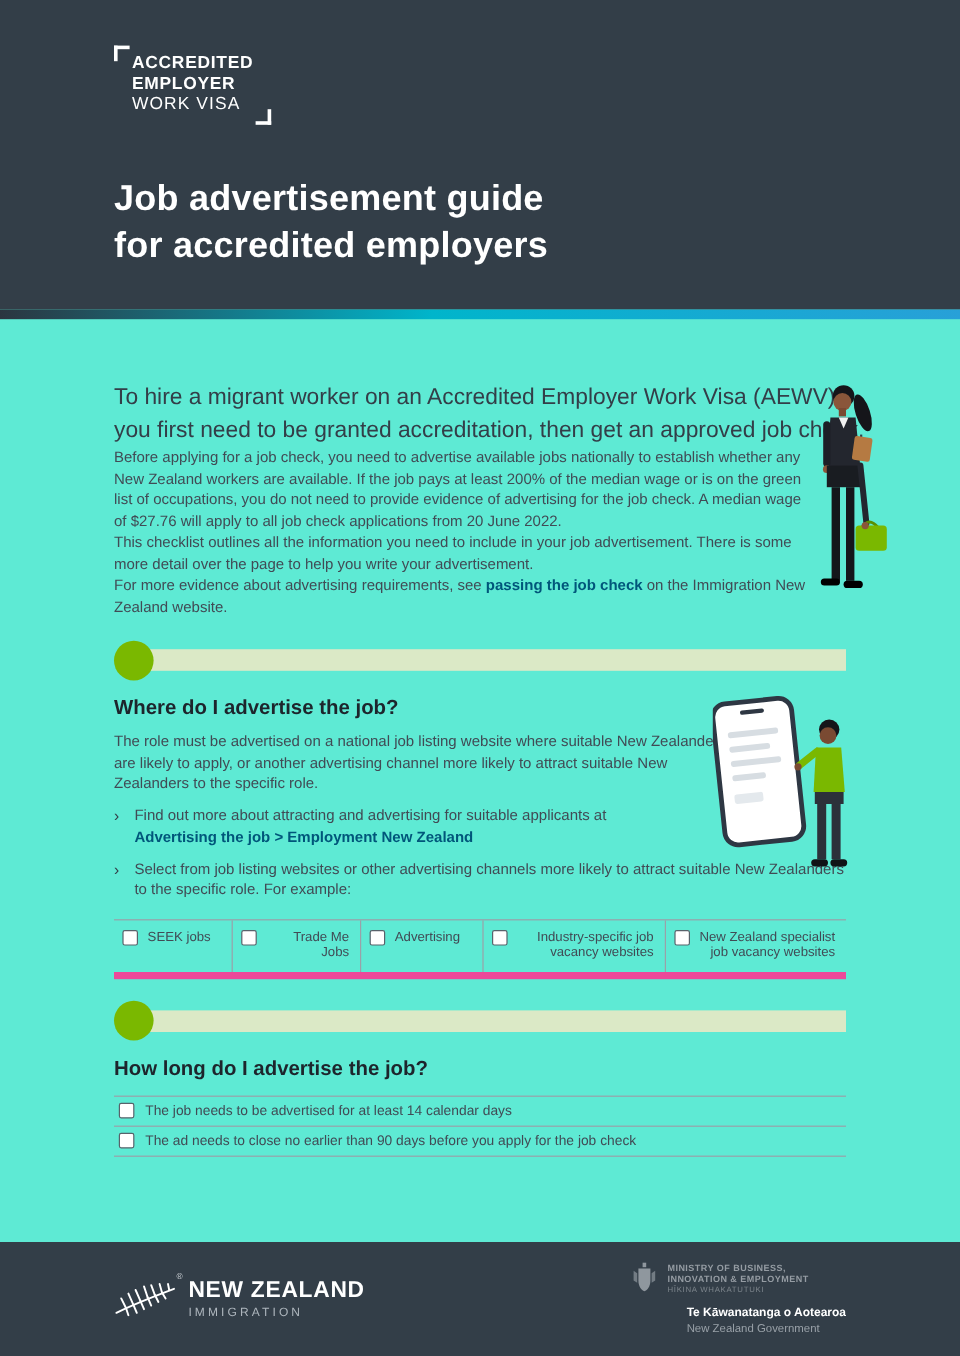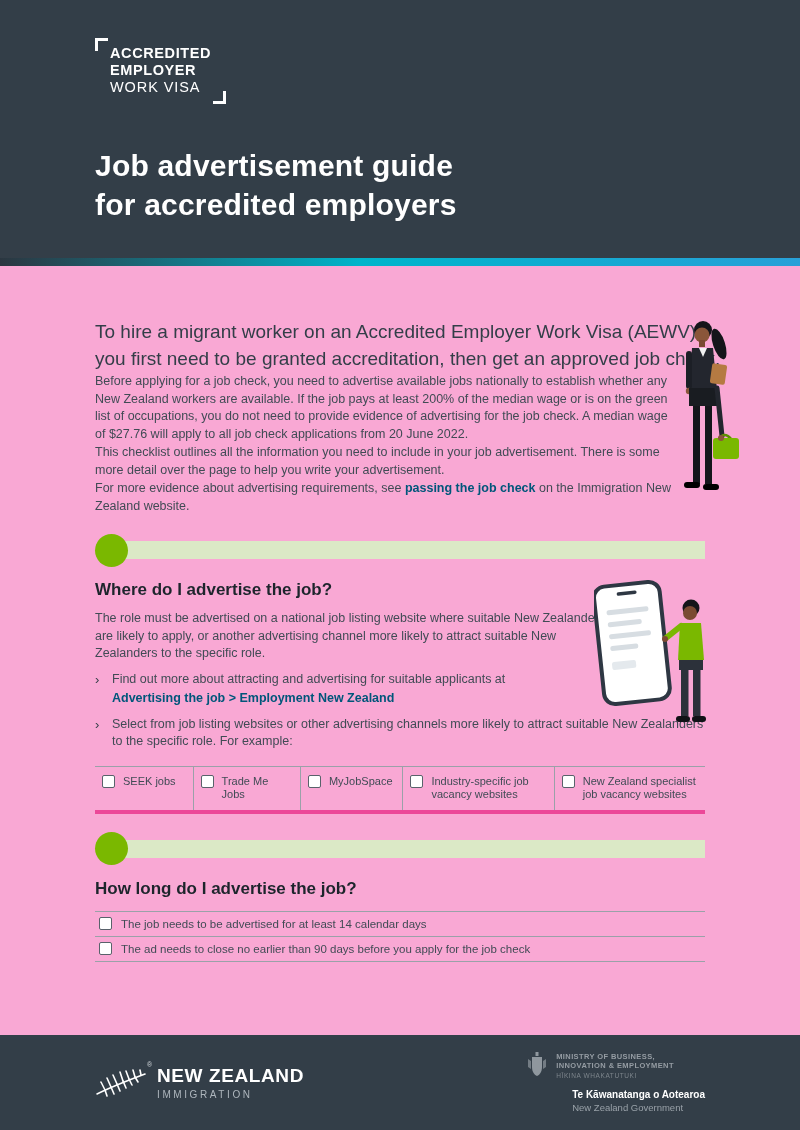--- a/index.html
+++ b/index.html
@@ -1,18 +1,18 @@
 <!DOCTYPE html>
 <html><head>
 <meta charset="utf-8">
 <style>
   * { margin:0; padding:0; box-sizing:border-box; }
   html,body { background:#e9e9e9; }
   body { font-family:"Liberation Sans", sans-serif; }
-  .page { position:relative; width:800px; height:1130px; background:#f9a8d4; overflow:hidden; margin:0 auto; }
+  .page { position:relative; width:800px; height:1130px; background:#5eead4; overflow:hidden; margin:0 auto; }
 
   
   .header { background:#333e48; height:258px; padding:38px 95px 0; }
   .aewv-logo { position:relative; display:inline-block; padding:7px 15px 8px; }
   .bracket { position:absolute; width:13px; height:13px; }
   .bracket.tl { left:0; top:0; border-left:3px solid #fff; border-top:3px solid #fff; }
   .bracket.br { right:0; bottom:0; border-right:3px solid #fff; border-bottom:3px solid #fff; }
   .logo-line { color:#fff; font-size:14.5px; font-weight:700; letter-spacing:.6px; line-height:17px; }
   .logo-line.light { font-weight:400; letter-spacing:.9px; }
   .doc-title { margin-top:42px; color:#fff; font-size:30px; font-weight:700; line-height:39px; letter-spacing:.2px; }
@@ -32,21 +32,21 @@
   .green-circle { width:33px; height:33px; border-radius:50%; background:#7ab800; flex:none; position:relative; z-index:2; }
   .green-bar { flex:1; height:18px; background:#dbe9c6; margin-left:-15px; }
 
   .sec-heading { margin-top:13px; color:#1d252c; font-size:17px; font-weight:700; }
 
   .bullet { display:flex; margin-top:8px; color:#414b55; font-size:12.5px; line-height:17.5px; }
   .bullet .chev { width:17px; flex:none; font-size:13px; color:#333e48; }
 
   .cb { width:13px; height:13px; border:1.5px solid #59626b; border-radius:2px; background:#fff; flex:none; display:inline-block; }
 
-  .options-table { display:flex; margin-top:15px; border-top:1px solid #9aa1a8; border-bottom:4px solid #ec4899; }
+  .options-table { display:flex; margin-top:15px; border-top:1px solid #9aa1a8; border-bottom:6px solid #ec4899;text-align:right; }
   .opt-cell { display:flex; gap:8px; padding:8px 9px 8px 7px; align-items:flex-start; }
   .opt-cell + .opt-cell { border-left:1px solid #9aa1a8; }
   .opt-cell .cb { margin-top:0; }
   .opt-label { color:#414b55; font-size:11px; line-height:13.5px; }
   .opt-c1 { flex-basis:16%; } .opt-c2 { flex-basis:17.6%; } .opt-c3 { flex-basis:16.8%; }
   .opt-c4 { flex-basis:24.8%; } .opt-c5 { flex-basis:24.8%; }
 
   .check-list { margin-top:12px; border-top:1px solid #9aa1a8; }
   .check-row { display:flex; gap:9px; align-items:center; padding:5px 2px 5px 4px; border-bottom:1px solid #9aa1a8; color:#414b55; font-size:11.5px; line-height:14px; }
 
@@ -126,21 +126,21 @@
       <div class="opt-cell opt-c1">
         <span class="cb"></span>
         <span class="opt-label">SEEK jobs</span>
       </div>
       <div class="opt-cell opt-c2">
         <span class="cb"></span>
         <span class="opt-label">Trade Me Jobs</span>
       </div>
       <div class="opt-cell opt-c3">
         <span class="cb"></span>
-        <span class="opt-label">MyJobSpace</span>
+        <span class="opt-label">Advertising</span>
       </div>
       <div class="opt-cell opt-c4">
         <span class="cb"></span>
         <span class="opt-label">Industry-specific job vacancy websites</span>
       </div>
       <div class="opt-cell opt-c5">
         <span class="cb"></span>
         <span class="opt-label">New Zealand specialist job vacancy websites</span>
       </div>
     </div>

